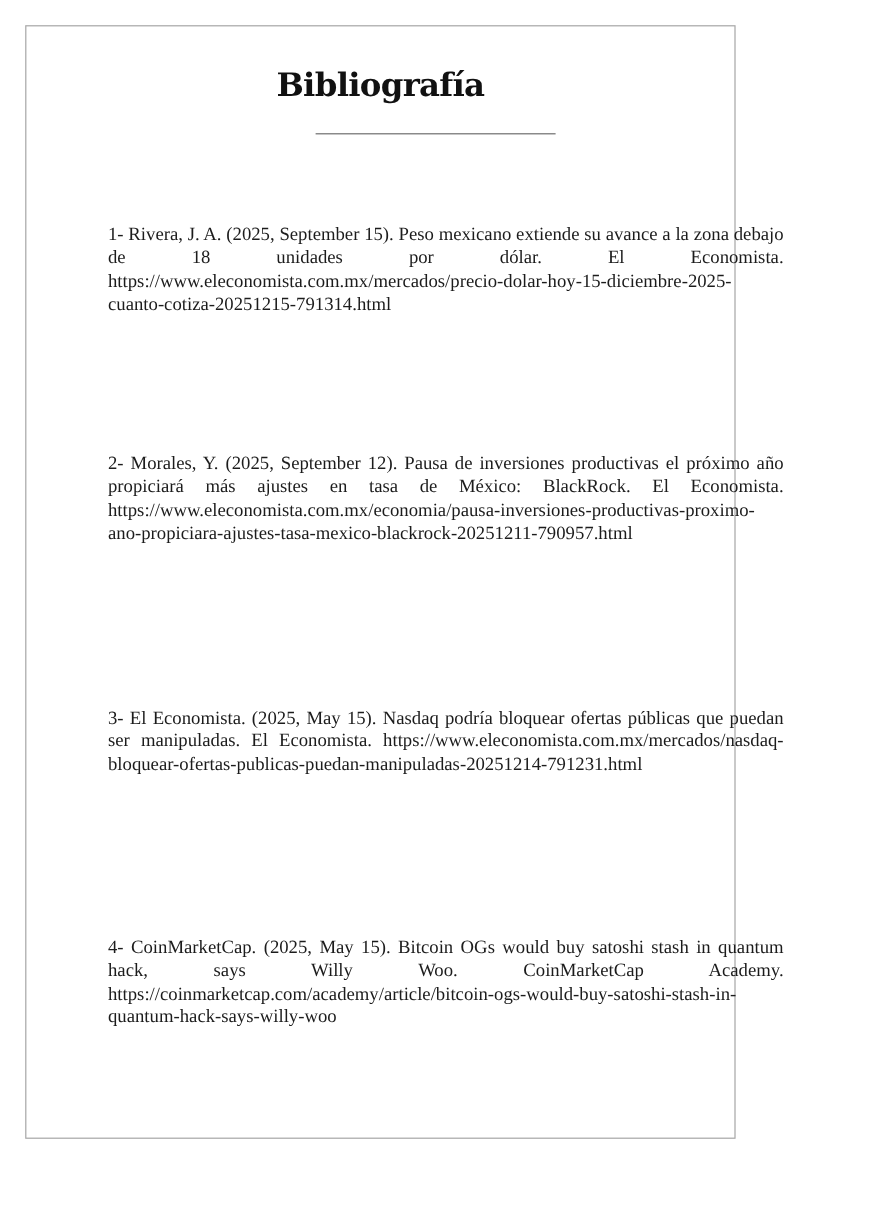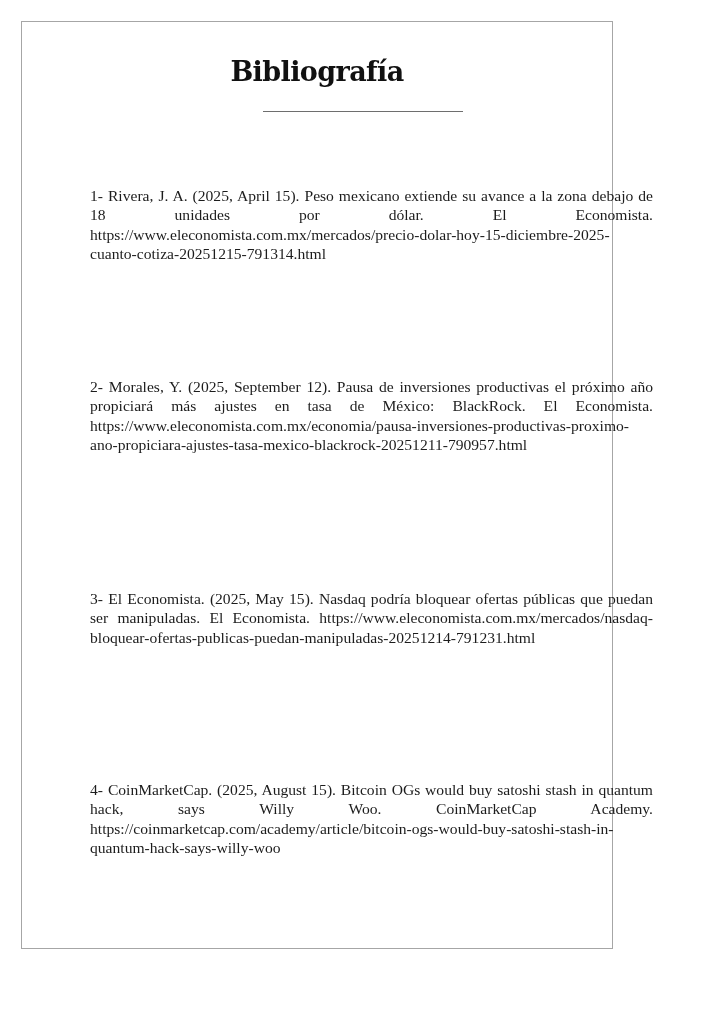--- a/index.html
+++ b/index.html
@@ -73,34 +73,34 @@
   </style>
 </head>
 <body>
 
 <div class="page">
   <h1 class="title">Bibliografía</h1>
   <div class="rule"></div>
 
   <p class="entry e1">
     <span>1-</span>
-    <span>Rivera, J. A. (2025, April 15). Peso mexicano extiende su avance a la zona debajo de 18 unidades por dólar. El Economista.</span>
+    <span>Rivera, J. A. (2025, September 15). Peso mexicano extiende su avance a la zona debajo de 18 unidades por dólar. El Economista.</span>
     <span class="url">https://www.eleconomista.com.mx/mercados/precio-dolar-hoy-15-diciembre-2025-cuanto-cotiza-20251215-791314.html</span>
   </p>
 
   <p class="entry e2">
     <span>2-</span>
     <span>Morales, Y. (2025, September 12). Pausa de inversiones productivas el próximo año propiciará más ajustes en tasa de México: BlackRock. El Economista.</span>
     <span class="url">https://www.eleconomista.com.mx/economia/pausa-inversiones-productivas-proximo-ano-propiciara-ajustes-tasa-mexico-blackrock-20251211-790957.html</span>
   </p>
 
   <p class="entry e3">
     <span>3-</span>
     <span>El Economista. (2025, May 15). Nasdaq podría bloquear ofertas públicas que puedan ser manipuladas. El Economista.</span>
     <span class="url">https://www.eleconomista.com.mx/mercados/nasdaq-bloquear-ofertas-publicas-puedan-manipuladas-20251214-791231.html</span>
   </p>
 
   <p class="entry e4">
     <span>4-</span>
-    <span>CoinMarketCap. (2025, August 15). Bitcoin OGs would buy satoshi stash in quantum hack, says Willy Woo. CoinMarketCap Academy.</span>
+    <span>CoinMarketCap. (2025, May 15). Bitcoin OGs would buy satoshi stash in quantum hack, says Willy Woo. CoinMarketCap Academy.</span>
     <span class="url">https://coinmarketcap.com/academy/article/bitcoin-ogs-would-buy-satoshi-stash-in-quantum-hack-says-willy-woo</span>
   </p>
 </div>
 
 </body></html>

